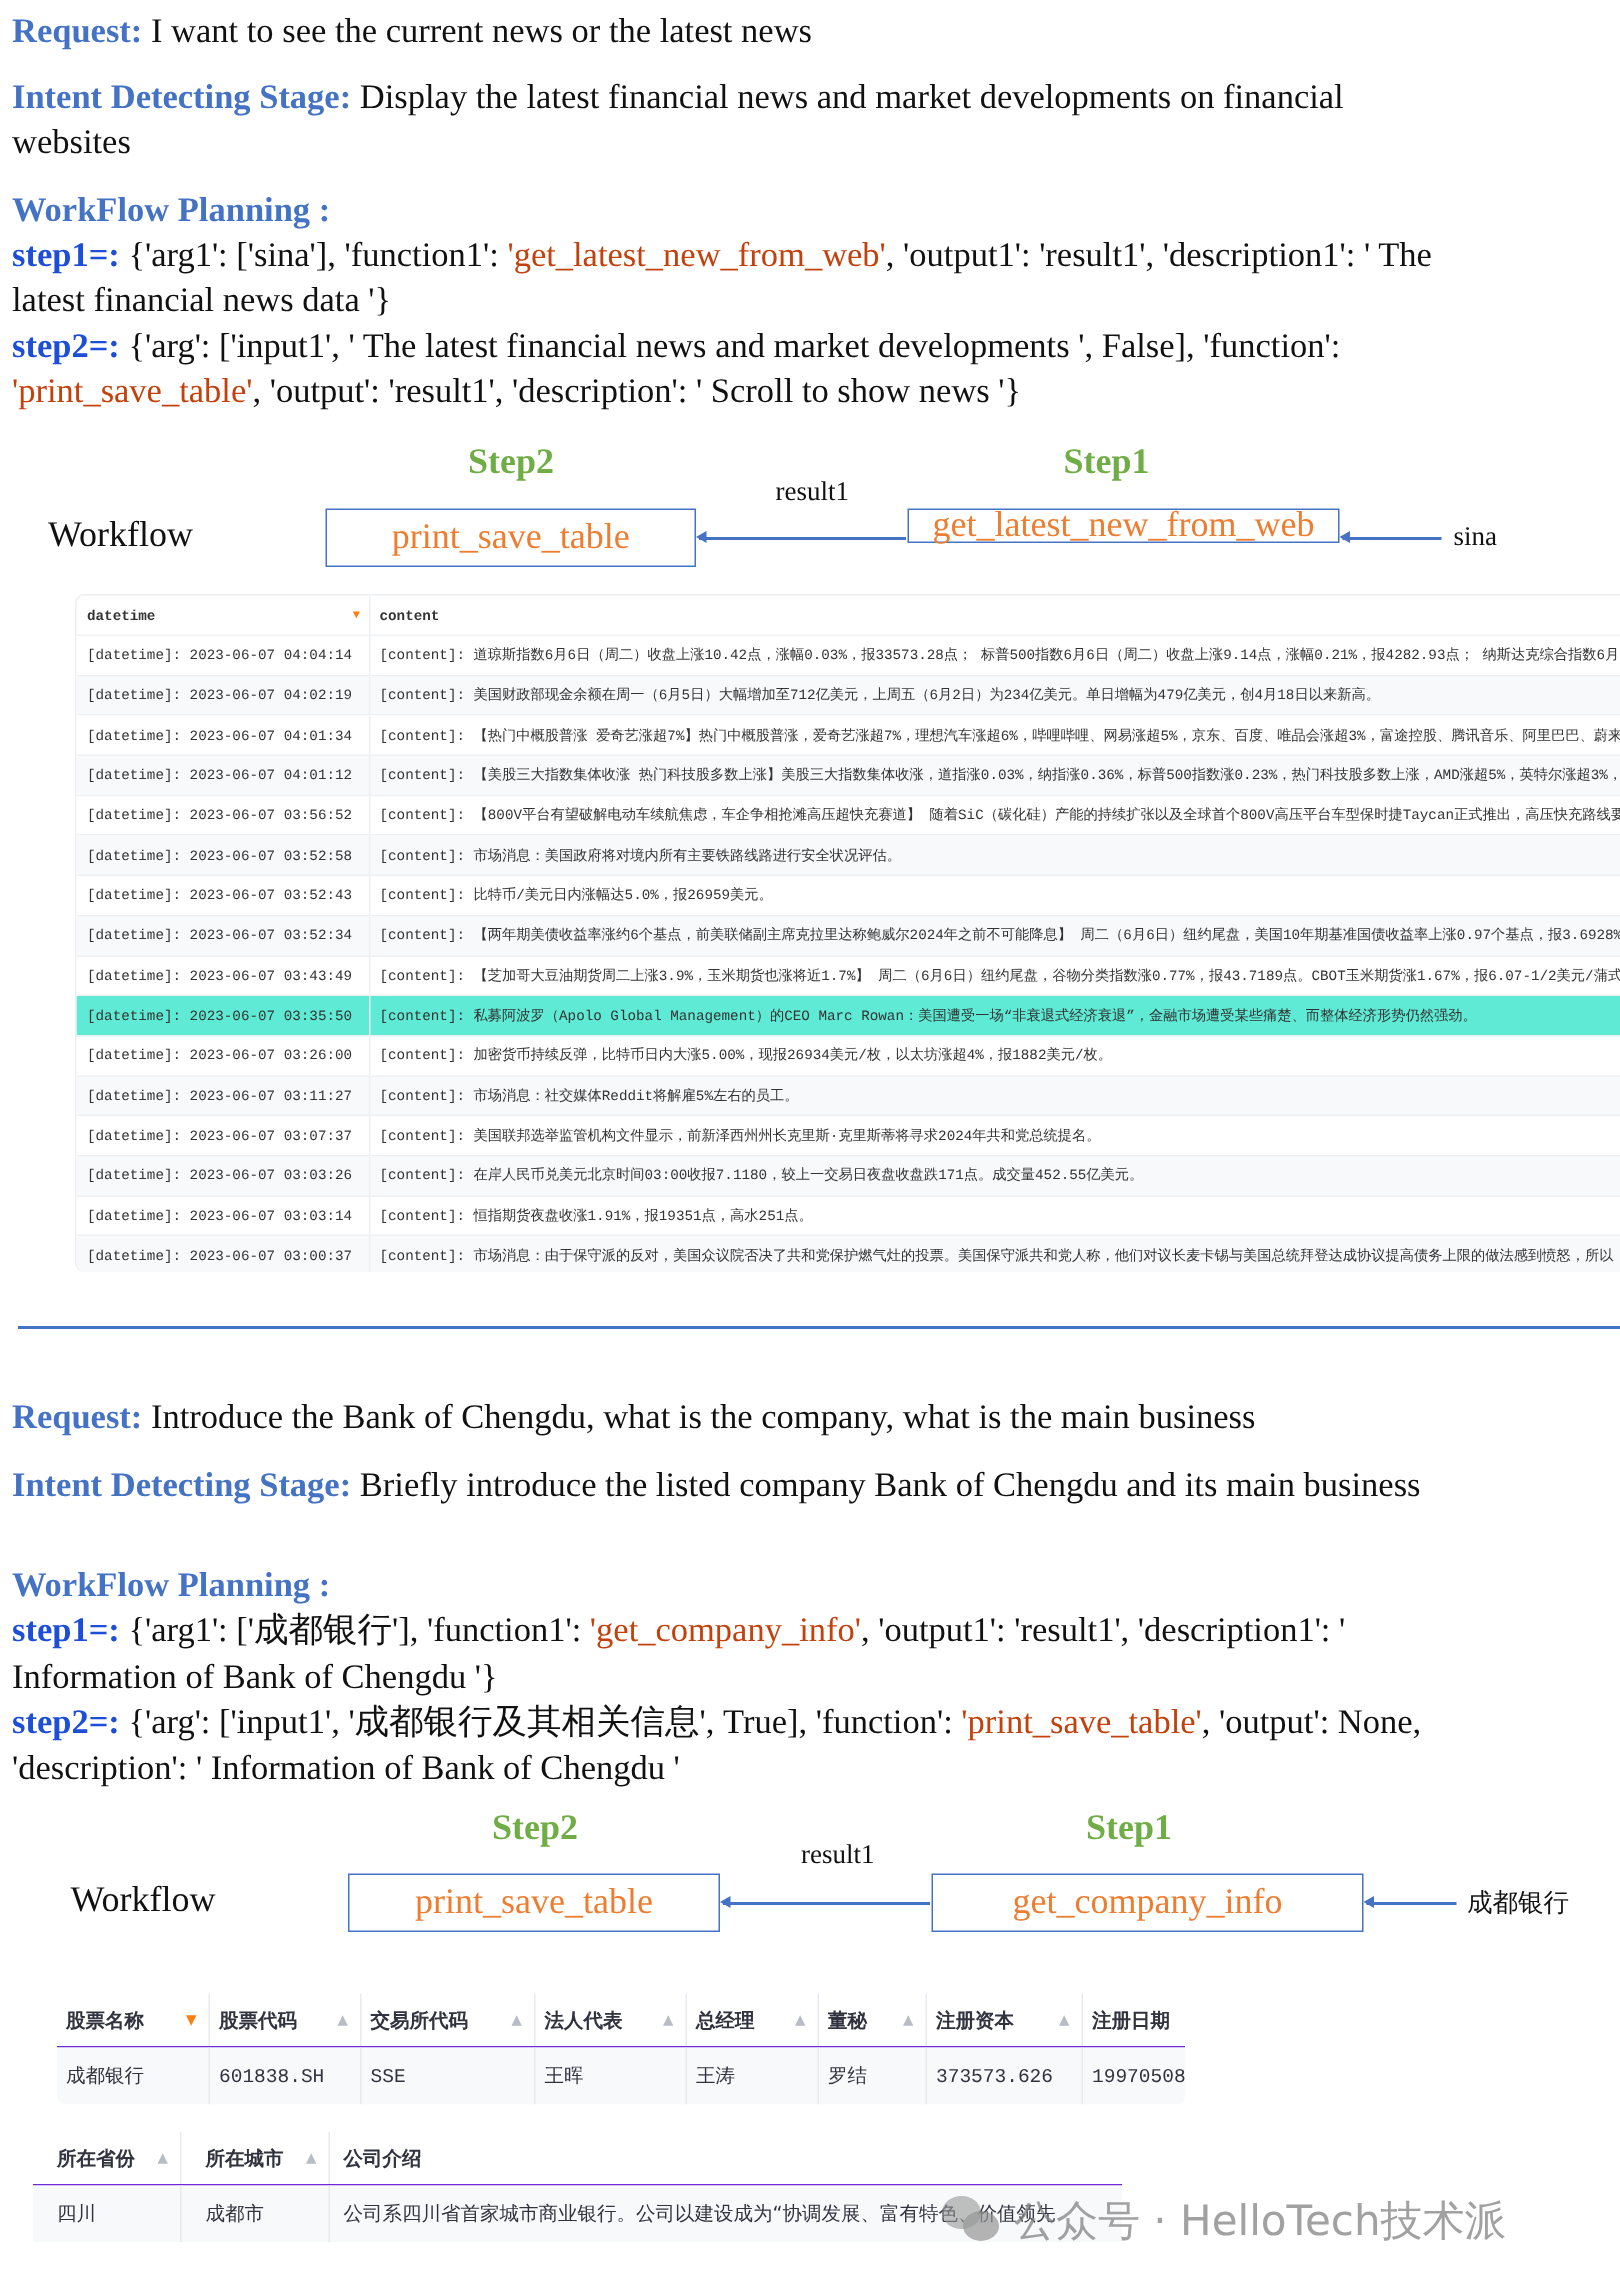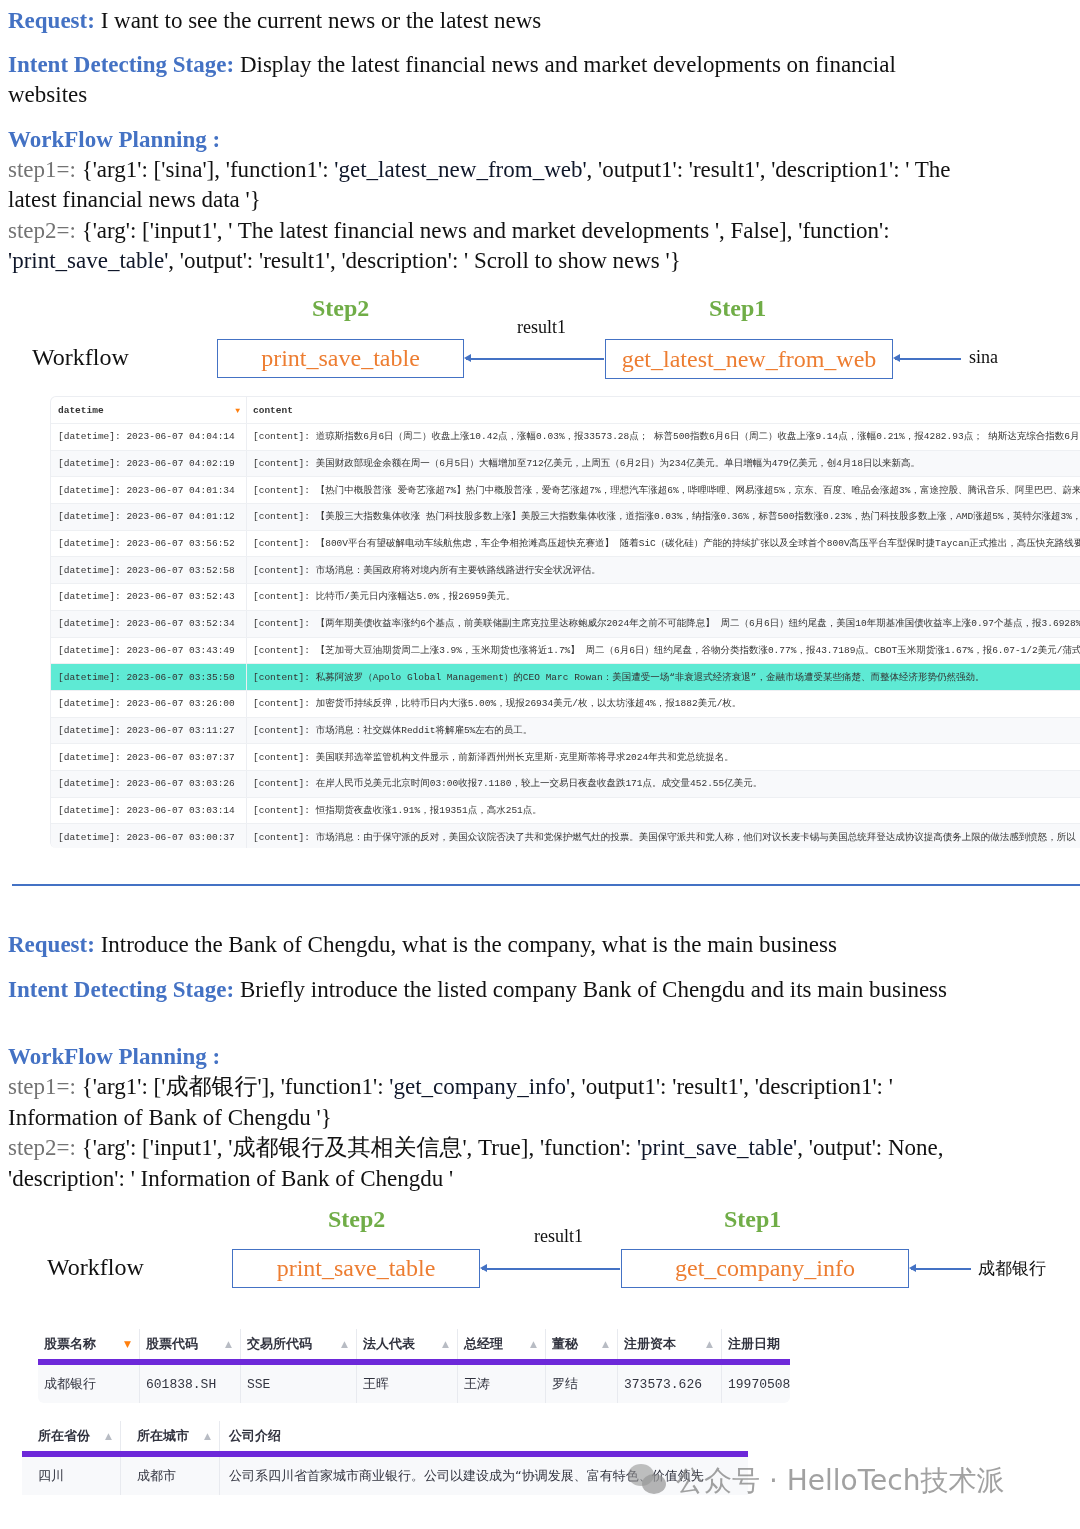--- a/index.html
+++ b/index.html
@@ -1,41 +1,41 @@
 <!DOCTYPE html>
 <html><head>
 <meta charset="utf-8">
 <style>
   * { box-sizing: border-box; margin: 0; padding: 0; }
   body { width: 1080px; height: 1529px; background: #ffffff; overflow: hidden; position: relative; font-family: "Liberation Serif", "DejaVu Serif", serif; color: #111; }
   .line { position: absolute; left: 8px; font-size: 23px; line-height: 30px; white-space: nowrap; }
   .lbl-blue { color: #4472c4; font-weight: bold; }
-  .lbl-green { color: #737373; font-weight: normal; }
-  .fn { color: #0f172a; }
+  .lbl-green { color: #1d4ed8; font-weight: bold; }
+  .fn { color: #c2410c; }
   .stephdr { position: absolute; color: #70ad47; font-weight: bold; font-size: 24px; }
   .wflabel { position: absolute; font-size: 24px; }
   .box { position: absolute; border: 1.5px solid #4472c4; color: #ed7d31; font-size: 24px; display: flex; align-items: center; justify-content: center; }
   .arrow { position: absolute; height: 1.5px; background: #4472c4; }
   .arrow::before { content: ""; position: absolute; left: -2px; top: -4px; border-right: 7px solid #4472c4; border-top: 4.5px solid transparent; border-bottom: 4.5px solid transparent; }
   .small-serif { position: absolute; font-size: 18px; }
 
   .tbl { position: absolute; font-family: Liberation Mono, monospace; overflow: hidden; background: #fff; margin-left: 40px; }
   .news { left: 10px; top: 396px; width: 1064px; height: 452px; border: 1px solid #eceef2; border-radius: 6px; border-bottom: none; }
   .news .row { display: flex; height: 26.7px; border-bottom: 1px solid #eef0f3; align-items: center; }
   .news .row:nth-child(even) { background: #f8f9fb; }
   .news .hdr { height: 27px; font-weight: bold; font-size: 9.5px; color: #31333f; }
   .news .c1 { width: 196px; padding-left: 7px; border-right: 1px solid #eceef2; height: 100%; display: flex; align-items: center; font-size: 9.5px; color: #333; white-space: nowrap; }
   .news .c2 { flex: 1; padding-left: 6px; height: 100%; display: flex; align-items: center; font-size: 9.5px; color: #333; white-space: nowrap; overflow: hidden; }
   .sorticon { margin-left: auto; margin-right: 6px; color: #ff7f0e; font-size: 8px; }
 
   .divider { position: absolute; left: 12px; top: 884px; width: 1068px; height: 1.5px; background: #4472c4; }
 
   .ctable { position: absolute; font-family: "DejaVu Sans", "Liberation Sans", sans-serif; font-size: 13px; color: #31333f; border-radius: 6px; overflow: hidden; }
   .ctable .r { display: flex; }
-  .ctable .h { height: 36px; background: #fff; font-weight: bold; border-bottom: 6px solid #6d28d9; }
+  .ctable .h { height: 36px; background: #fff; font-weight: bold; border-bottom: 1px solid #6d28d9; }
   .ctable .d { height: 38px; background: #f8f9fb; }
   .ctable .cell { display: flex; align-items: center; padding-left: 6px; border-right: 1px solid #e8eaef; white-space: nowrap; overflow: hidden; }
   .ctable .cell:last-child { border-right: none; }
   .ctable .mono { font-family: Liberation Mono, monospace; }
   .up { margin-left: auto; margin-right: 8px; color: #b8bcc4; font-size: 9px; }
   .down { margin-left: auto; margin-right: 8px; color: #ff7f0e; font-size: 9px; }
 
   .watermark { position: absolute; left: 628px; top: 1462px; font-family: "DejaVu Sans", sans-serif; font-size: 28px; color: rgba(130,130,130,0.75); white-space: nowrap; display: flex; align-items: center; }
   .wechat { width: 40px; height: 34px; position: relative; margin-right: 8px; }
   .wechat .b1 { position: absolute; left: 0; top: 0; width: 26px; height: 22px; border-radius: 50%; background: rgba(150,150,150,0.6); }
@@ -62,21 +62,21 @@
 <div class="line" style="top:246px">
   <span class="fn">'print_save_table'</span><span>, 'output': 'result1', 'description': ' Scroll to show news '}</span>
 </div>
 
 <div class="stephdr" style="left:312px; top:295px">Step2</div>
 <div class="stephdr" style="left:709px; top:295px">Step1</div>
 <div class="small-serif" style="left:517px; top:317px">result1</div>
 <div class="wflabel" style="left:32px; top:344px">Workflow</div>
 <div class="box" style="left:217px; top:339px; width:247px; height:39px">print_save_table</div>
 <div class="arrow" style="left:466px; top:358px; width:138px"></div>
-<div class="box" style="left:605px; top:339px; width:288px; height:40px">get_latest_new_from_web</div>
+<div class="box" style="left:605px; top:339px; width:288px; height:23px">get_latest_new_from_web</div>
 <div class="arrow" style="left:895px; top:358px; width:66px"></div>
 <div class="small-serif" style="left:969px; top:347px">sina</div>
 
 <div class="tbl news">
   <div class="row hdr">
     <div class="c1">
         <span>datetime</span>
         <span class="sorticon">▼</span>
       </div>
     <div class="c2">content</div>

